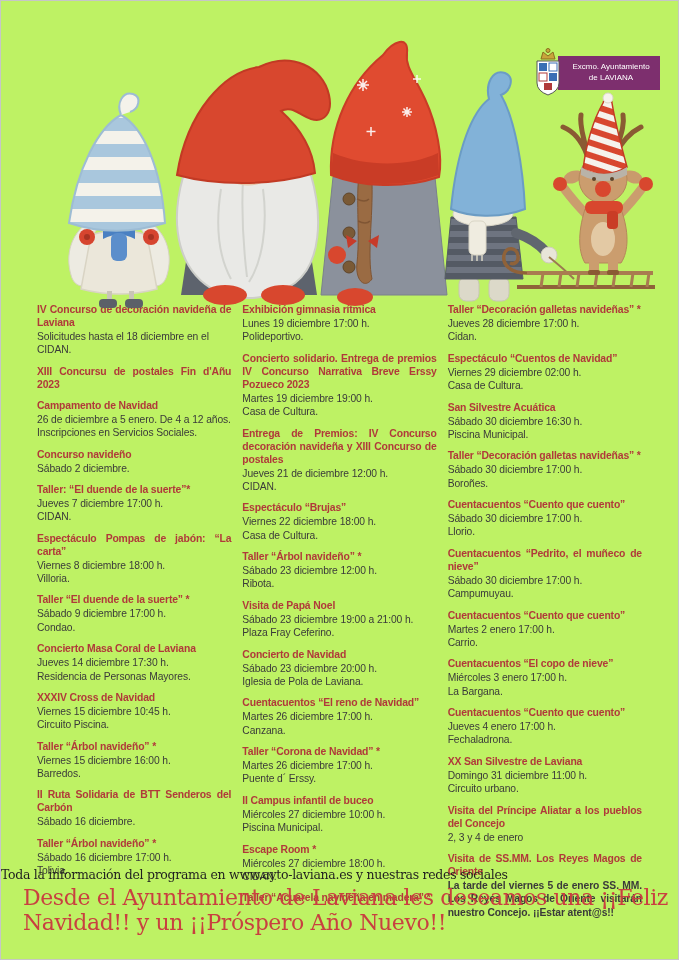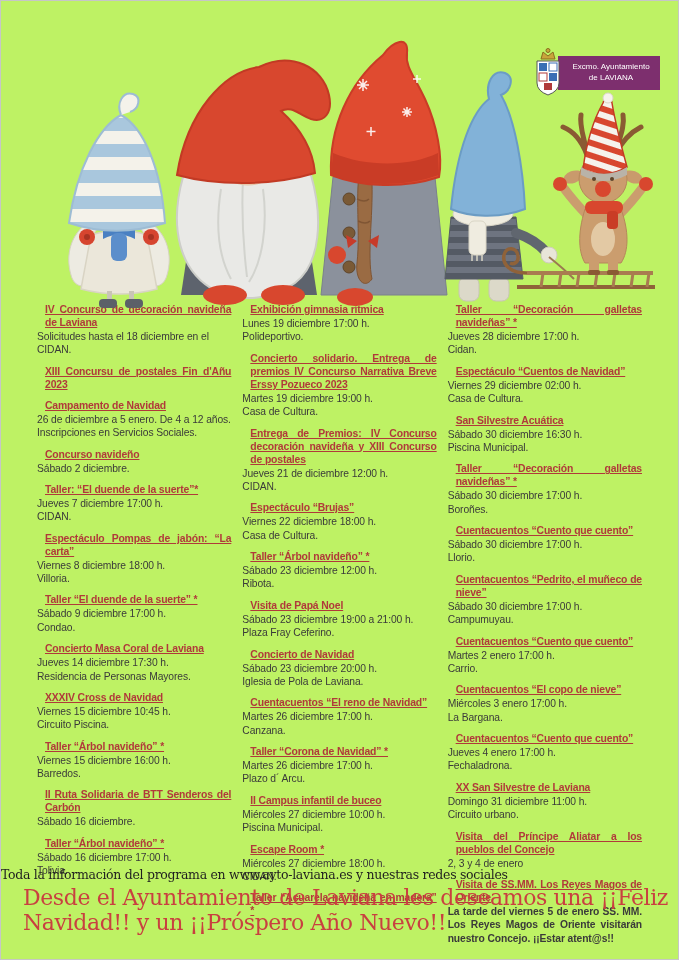--- a/index.html
+++ b/index.html
@@ -21,22 +21,22 @@
   h1.title{
     margin:10px 0 12px;text-align:center;color:#cc3434;
     font-family:"DejaVu Serif",serif;font-weight:600;font-size:33px;line-height:1.05;
     letter-spacing:-0.5px;
   }
   
   .columns{display:flex;gap:11px;padding:0 36px;align-items:flex-start;}
   .col{flex:1;min-width:0;}
   .event{margin:0 0 8px 0;}
   .event h3{
-    margin:0 0 1px 8px;color:#b03a3a;font-size:10.4px;font-weight:700;
-    line-height:1.25;text-align:justify;letter-spacing:-0.15px;text-decoration:underline;
+    margin:0 0 1px 0;color:#b03a3a;font-size:10.4px;font-weight:700;
+    line-height:1.25;text-align:justify;letter-spacing:-0.15px;
   }
   .event p{margin:0;color:#3a3a3a;font-size:10.3px;line-height:1.3;letter-spacing:-0.1px;}
   .event.bold p{font-weight:700;text-align:justify;}
   
   .footer{position:absolute;left:0;right:0;bottom:24px;}
   .footer .info{
     margin:0 0 3px 0;color:#1f1f1f;font-family:"DejaVu Serif",serif;
     font-size:12.5px;letter-spacing:-0.3px;
   }
   .footer .greeting{
@@ -280,21 +280,21 @@
           <p>Iglesia de Pola de Laviana.</p>
         </article>
         <article class="event">
           <h3>Cuentacuentos “El reno de Navidad”</h3>
           <p>Martes 26 diciembre 17:00 h.</p>
           <p>Canzana.</p>
         </article>
         <article class="event">
           <h3>Taller “Corona de Navidad” *</h3>
           <p>Martes 26 diciembre 17:00 h.</p>
-          <p>Plazo d´ Arcu.</p>
+          <p>Puente d´ Erssy.</p>
         </article>
         <article class="event">
           <h3>II Campus infantil de buceo</h3>
           <p>Miércoles 27 diciembre 10:00 h.</p>
           <p>Piscina Municipal.</p>
         </article>
         <article class="event">
           <h3>Escape Room *</h3>
           <p>Miércoles 27 diciembre 18:00 h.</p>
           <p>CIDAN.</p>

